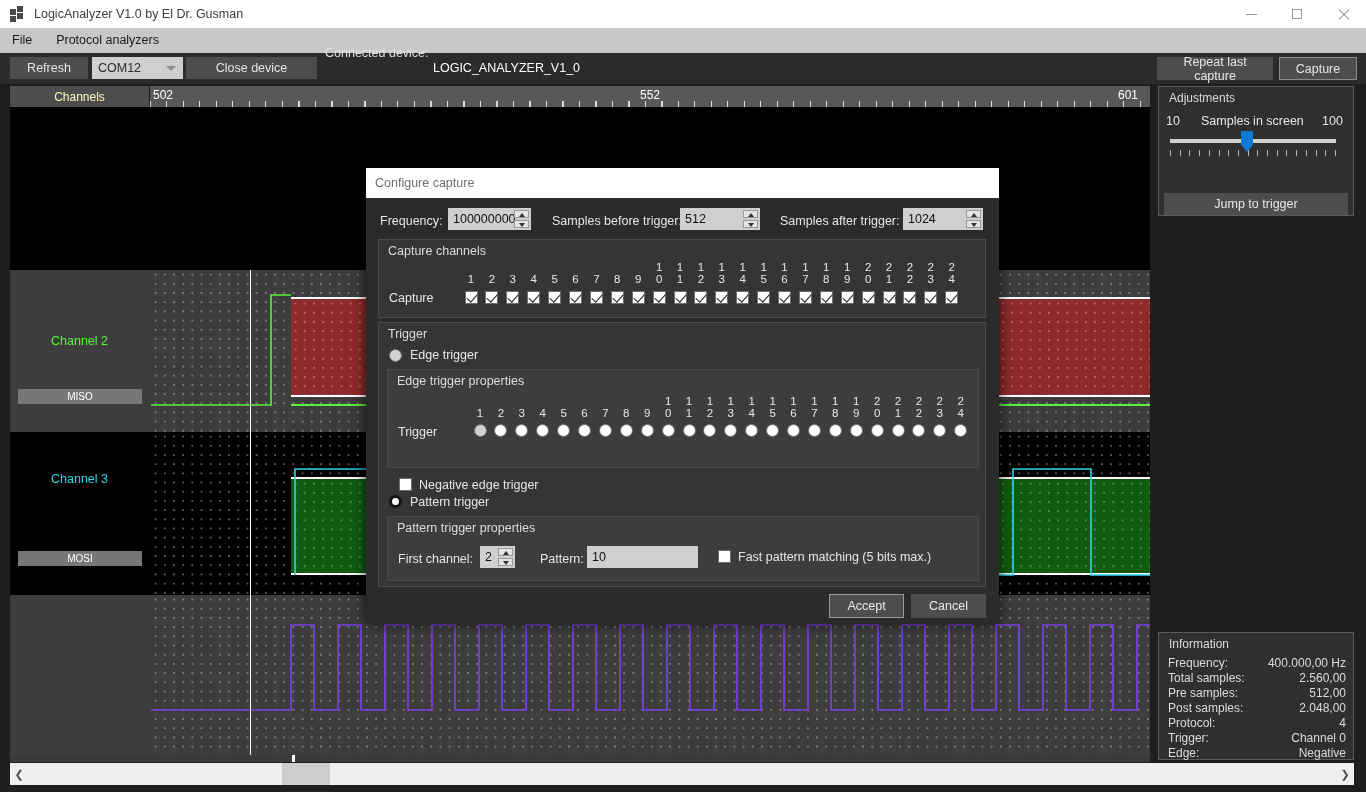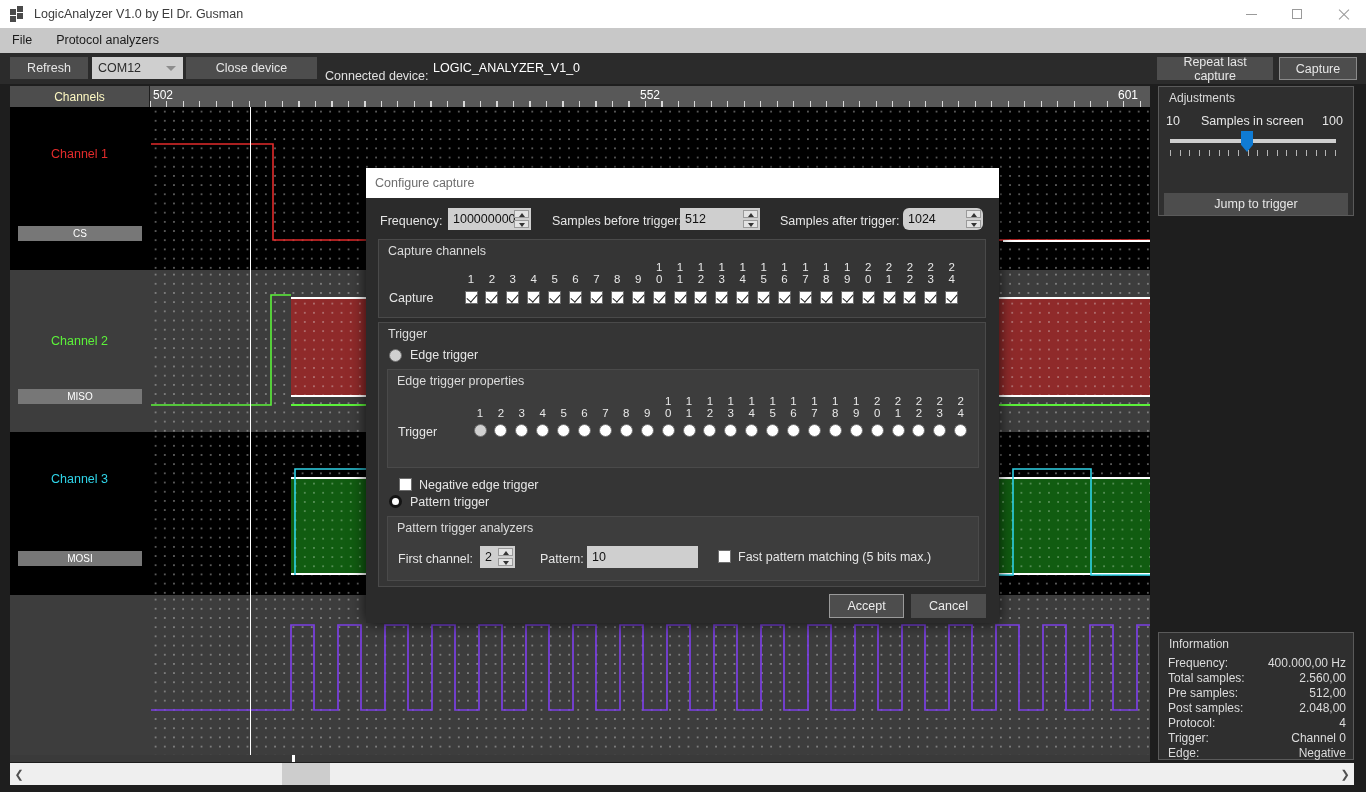--- a/index.html
+++ b/index.html
@@ -73,21 +73,21 @@
     position:absolute; left:92px; top:57px; width:91px; height:22px;
     background:#cfcfcf; color:#2b2b2b; font-size:12.5px;
     display:flex; align-items:center; padding-left:6px; cursor:pointer;
   }
   #combo-port .caret {
     margin-left:auto; margin-right:7px;
     width:0;height:0;border-left:5px solid transparent;border-right:5px solid transparent;
     border-top:5px solid #8d8d8d;
   }
   #close-device-btn { position:absolute; left:186px; top:57px; width:131px; height:22px; }
-  .conn-label { position:absolute; left:325px; top:69px; font-size:12.5px; color:#e0e0e0; }
+  .conn-label { position:absolute; left:325px; top:46px; font-size:12.5px; color:#e0e0e0; }
   .conn-value { position:absolute; left:433px; top:61px; font-size:12.5px; color:#ffffff; }
   #repeat-capture-btn { position:absolute; left:1157px; top:57px; width:116px; height:23px; }
   #capture-btn        { position:absolute; left:1279px; top:57px; width:78px;  height:23px;
                         background:#4d4d4d; }
 
   
   .channels-header {
     position:absolute; left:10px; top:86px; width:139px; height:21px;
     background:#4d4d4d; color:#fef9c3; font-size:12px;
     display:flex; align-items:center; justify-content:center;
@@ -294,33 +294,20 @@
   <div class="channels-header">Channels</div>
   <div class="ruler">
     <span class="rl" style="left:3px;">502</span>
     <span class="rl" style="left:490px;">552</span>
     <span class="rl" style="left:968px;">601</span>
     <span class="ticks"></span>
   </div>
 
   <div class="wave-area">
 
-    <div class="ch-row dark" style="top:0px; height:163px;">
-      <div class="ch-label-box">
-        <div class="ch-name" style="top: 40px; color: rgb(226, 43, 43);">Channel 1</div>
-        <div class="ch-tag" style="top:119px;">CS</div>
-      </div>
-      <div class="ch-plot onblack">
-        <svg class="wf" viewBox="0 0 999 163" preserveAspectRatio="none">
-          <polyline points="0,37 122,37 122,133 999,133" fill="none" stroke="#e22b2b" stroke-width="1.6"></polyline>
-        </svg>
-        <div class="cursor-line" style="left:99px;"></div>
-        <div class="ann-box" style="left:852px; top:133px; width:999px; height:2px; background:#ffffff;"></div>
-      </div>
-    </div>
 
     <div class="ch-row alt" style="top:163px; height:162px;">
       <div class="ch-label-box">
         <div class="ch-name" style="top: 40px; color: rgb(92, 242, 58); margin-top: 24px;">Channel 2</div>
         <div class="ch-tag" style="top:119px;">MISO</div>
       </div>
       <div class="ch-plot ongrey">
         <div class="ann-box" style="left:140px; top:27px; width:859px; height:100px; background:#8f2a2a;
                     border-top:2px solid #ffffff; border-bottom:2px solid #ffffff;
                     background-image: radial-gradient(circle, rgba(235,235,235,0.45) 0.6px, transparent 0.8px);
@@ -430,21 +417,21 @@
       </div>
       <span class="lbl" style="left:186px; top:16px;">Samples before trigger:</span>
       <div class="numbox" style="left:314px; top:10px; width:80px;">
         <span>512</span>
         <span class="spin">
             <span class="up"></span>
             <span class="dn"></span>
           </span>
       </div>
       <span class="lbl" style="left:414px; top:16px;">Samples after trigger:</span>
-      <div class="numbox" style="left:537px; top:10px; width:80px;border-radius:6px;">
+      <div class="numbox" style="left:537px; top:10px; width:80px;">
         <span>1024</span>
         <span class="spin">
             <span class="up"></span>
             <span class="dn"></span>
           </span>
       </div>
 
       <div class="groupbox" style="left:12px; top:41px; width:608px; height:79px;">
         <span class="gb-title">Capture channels</span>
         <span class="lbl" style="left:10px; top:51px;">Capture</span>
@@ -687,21 +674,21 @@
             </div>
         </div>
 
         <span class="cbx" style="left:20px; top:155px;"></span>
         <span class="lbl" style="left:40px; top:155px;">Negative edge trigger</span>
 
         <span class="rdo-dot" style="left:10px; top:172px;"></span>
         <span class="lbl" style="left:31px; top:172px;">Pattern trigger</span>
 
         <div class="groupbox" style="left:8px; top:193px; width:592px; height:65px; background:#3d3d3d;">
-          <span class="gb-title">Pattern trigger analyzers</span>
+          <span class="gb-title">Pattern trigger properties</span>
           <span class="lbl" style="left:10px; top:35px;">First channel:</span>
           <div class="numbox" style="left:92px; top:29px; width:35px;">
             <span>2</span>
             <span class="spin">
                 <span class="up"></span>
                 <span class="dn"></span>
               </span>
           </div>
           <span class="lbl" style="left:152px; top:35px;">Pattern:</span>
           <div class="numbox" style="left:199px; top:29px; width:111px;">

